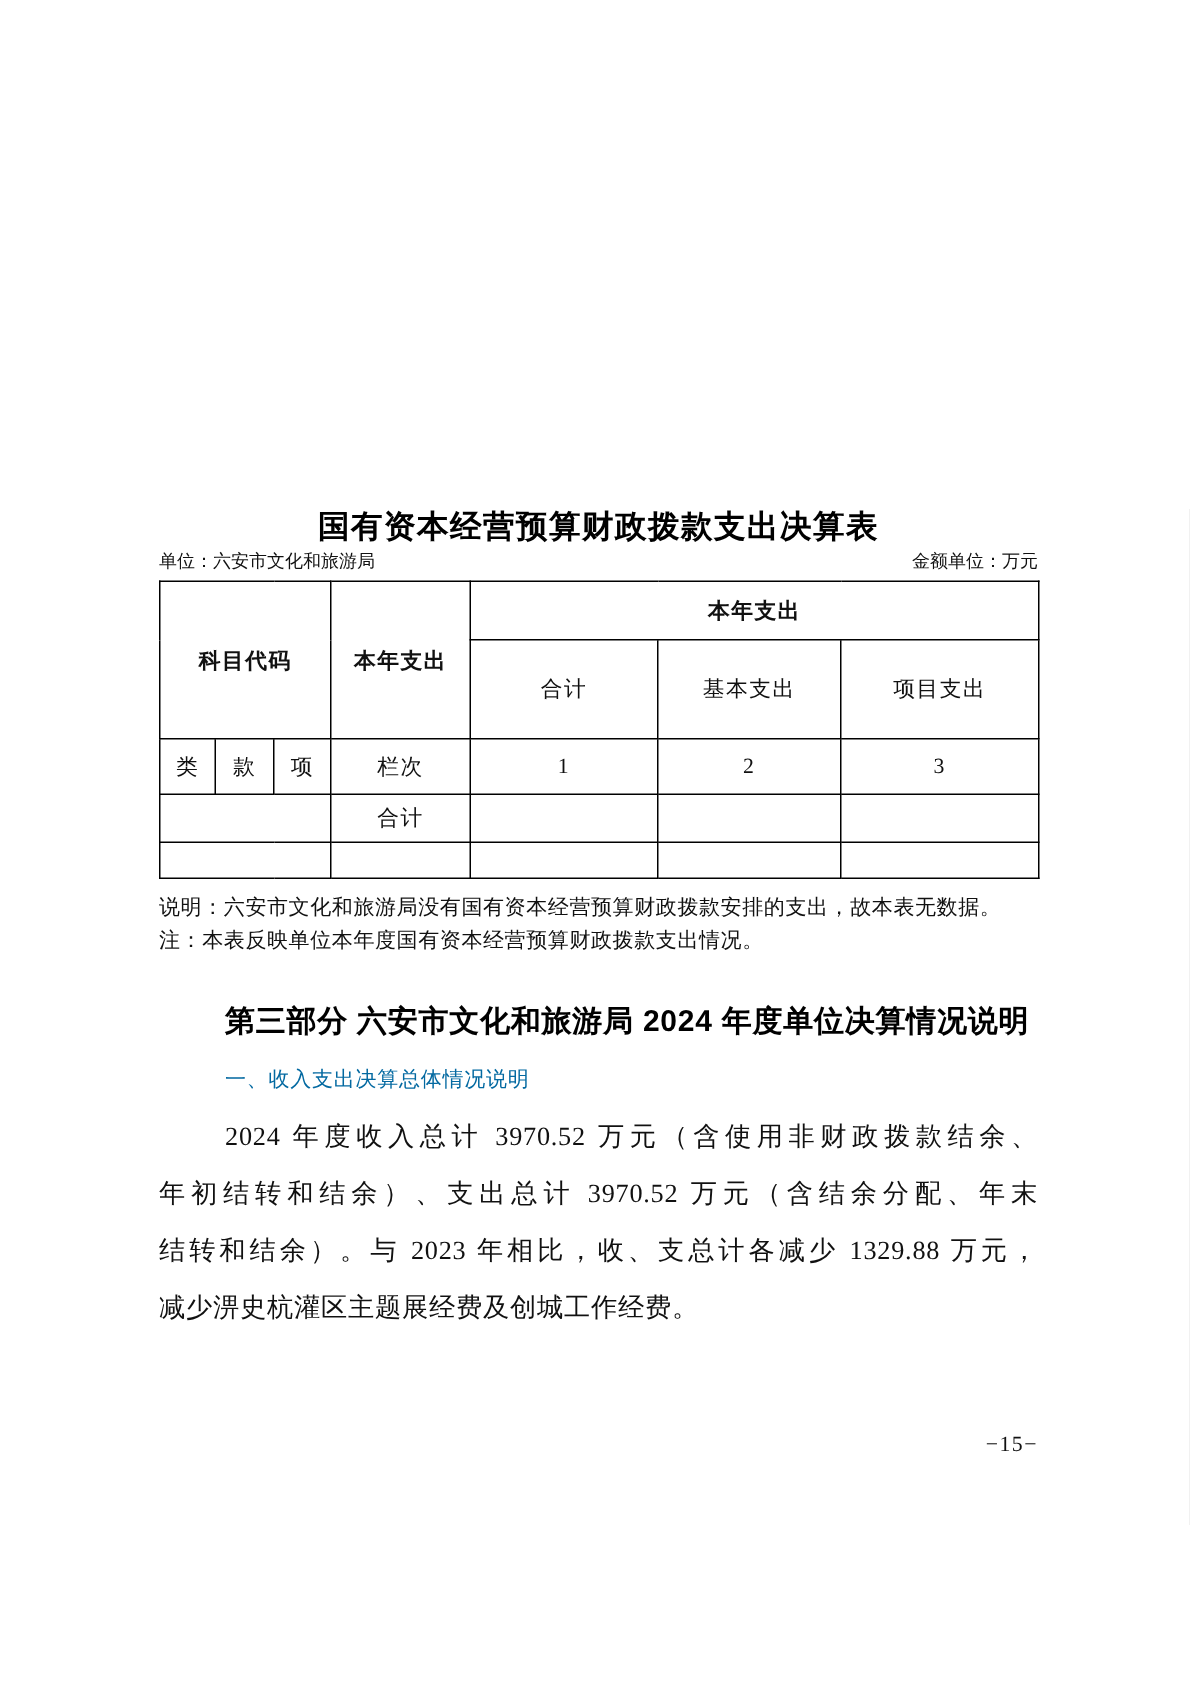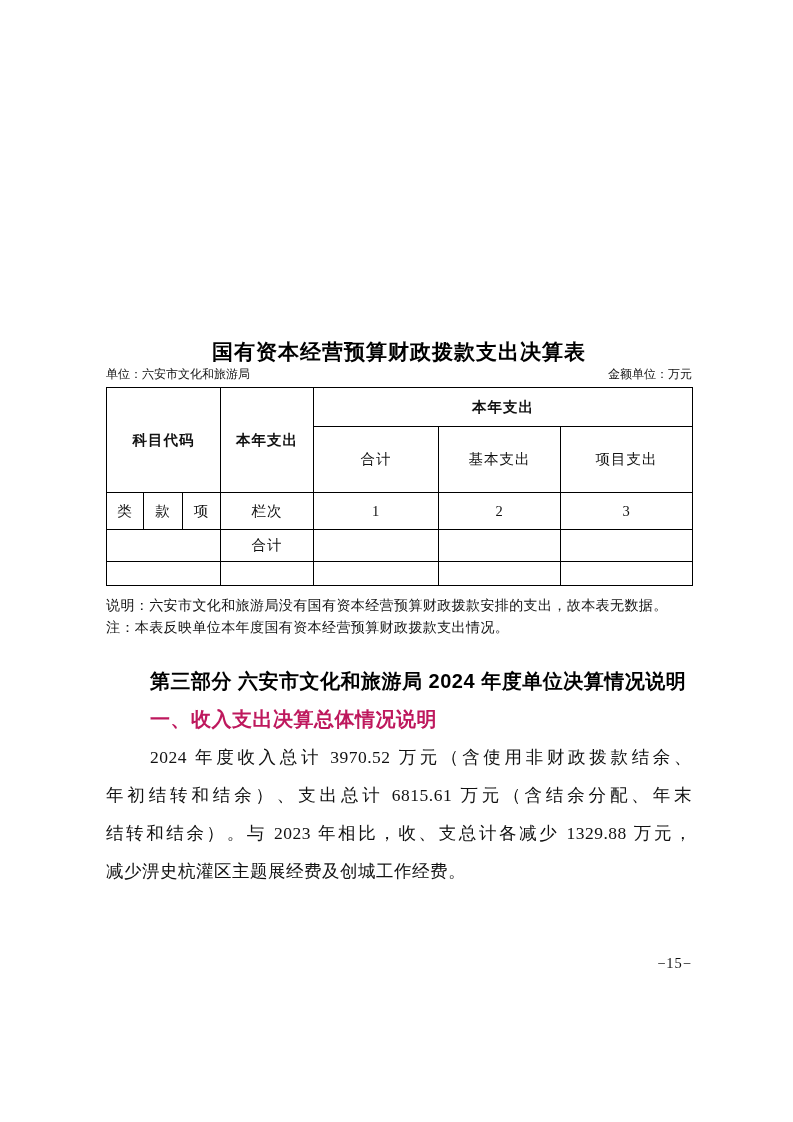--- a/index.html
+++ b/index.html
@@ -70,24 +70,24 @@
     font-weight:bold;
     font-size:20px;
     line-height:38px;
     color:#000000;
     letter-spacing:0.5px;
     white-space:nowrap;
   }
   .sec-subheading{
     padding-left:44px;
     font-family:"Liberation Sans","DejaVu Sans",sans-serif;
-    font-weight:bold;
-    font-size:20px;
+    font-weight:normal;
+    font-size:14px;
     line-height:38px;
-    color:#be185d;
+    color:#0369a1;
     letter-spacing:0.5px;
   }
   .para-line{
     font-size:17.5px;
     line-height:38px;
     letter-spacing:0.5px;
     text-align:justify;
     text-align-last:justify;
     white-space:nowrap;
   }
@@ -170,20 +170,20 @@
 
     <div class="notes">
       <div>说明：六安市文化和旅游局没有国有资本经营预算财政拨款安排的支出，故本表无数据。</div>
       <div>注：本表反映单位本年度国有资本经营预算财政拨款支出情况。</div>
     </div>
 
     <div class="sec-heading">第三部分  六安市文化和旅游局 2024 年度单位决算情况说明</div>
     <div class="sec-subheading">一、收入支出决算总体情况说明</div>
 
     <div class="para-line first">2024 年度收入总计 3970.52 万元（含使用非财政拨款结余、</div>
-    <div class="para-line">年初结转和结余）、支出总计 6815.61 万元（含结余分配、年末</div>
+    <div class="para-line">年初结转和结余）、支出总计 3970.52 万元（含结余分配、年末</div>
     <div class="para-line">结转和结余）。与 2023 年相比，收、支总计各减少 1329.88 万元，</div>
     <div class="para-line last">减少淠史杭灌区主题展经费及创城工作经费。</div>
 
   </div>
 
   <div class="page-number">−15−</div>
 </div>
 
 </body></html>

